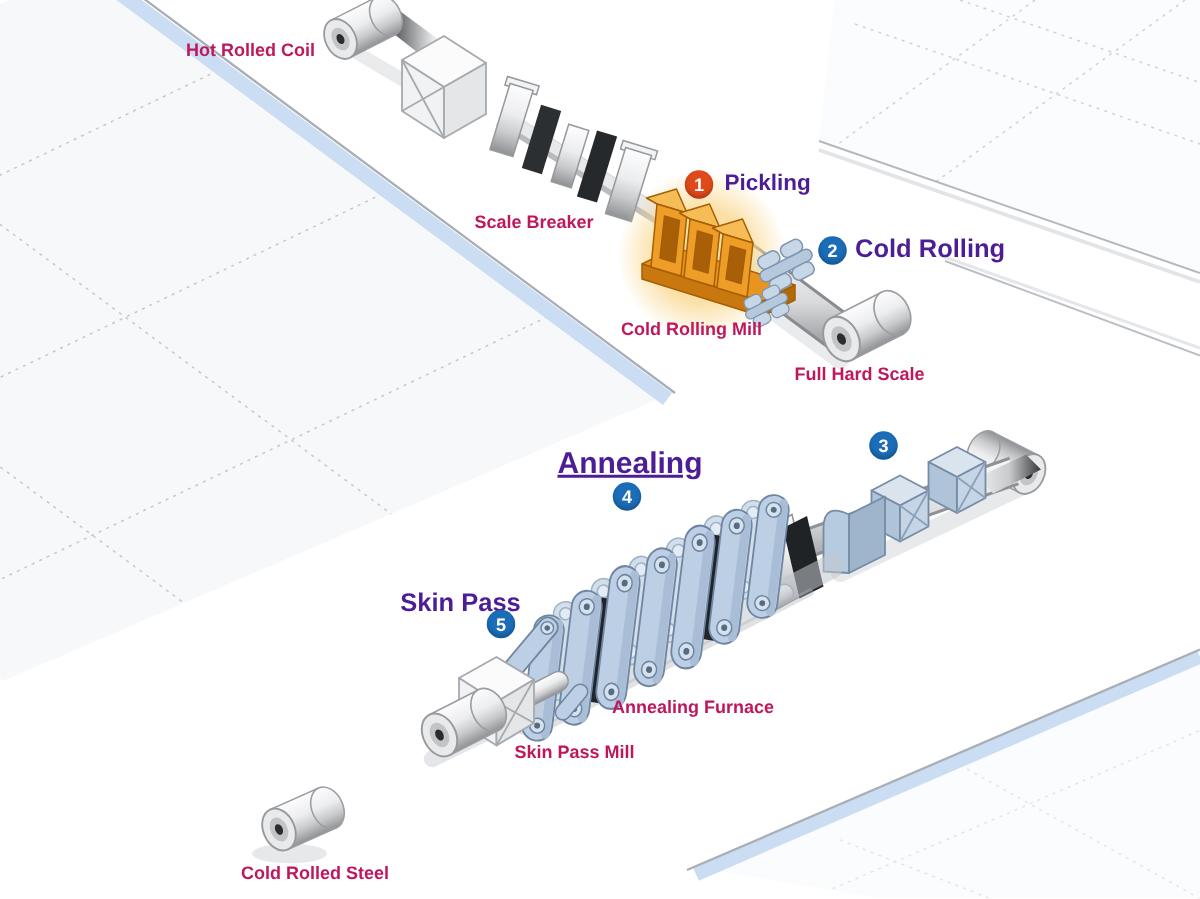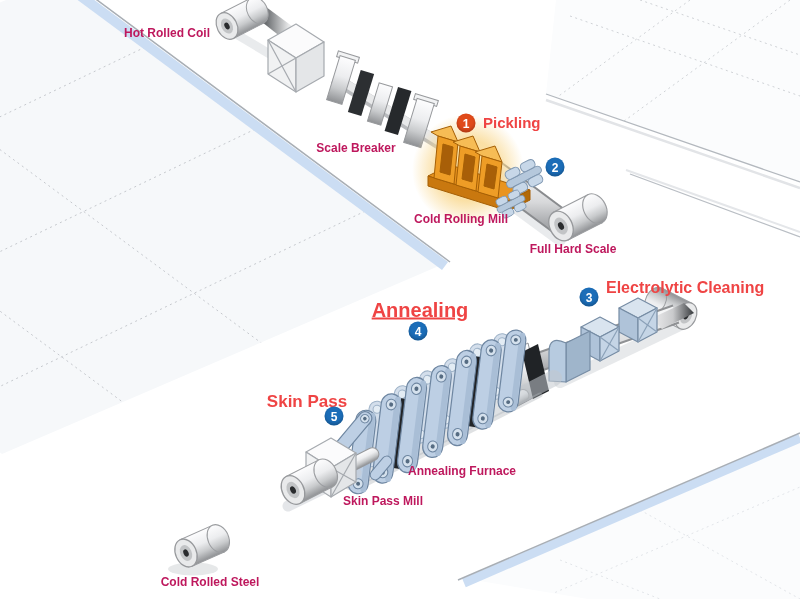--- a/index.html
+++ b/index.html
@@ -1,21 +1,21 @@
 <!DOCTYPE html>
 <html><head>
 <meta charset="utf-8">
 <style>
   html,body{margin:0;padding:0;background:#fff;}
   .stage{position:relative;width:800px;height:599px;overflow:hidden;background:#fff;
          font-family:"Liberation Sans",sans-serif;}
   .scene{position:absolute;left:0;top:0;}
   .eq-label{position:absolute;transform:translate(-50%,-50%);font-size:12px;font-weight:bold;
             color:#be185d;white-space:nowrap;}
-  .step-label{position:absolute;font-weight:bold;color:#ef4444;white-space:nowrap;}
+  .step-label{position:absolute;font-weight:bold;color:#4c1d95;white-space:nowrap;}
   .anchor-left{transform:translateY(-50%);}
   .anchor-center{transform:translate(-50%,-50%);}
   .badge{position:absolute;width:19px;height:19px;border-radius:50%;color:#fff;font-size:12px;
          font-weight:bold;display:flex;align-items:center;justify-content:center;
          transform:translate(-50%,-50%);box-shadow:inset 0 -2px 3px rgba(0,0,0,.22);}
   .badge.orange{background:#E04A1A;}
   .badge.blue{background:#1B6DB8;}
 </style>
 </head>
 <body>
@@ -293,23 +293,23 @@
 <div class="eq-label" style="left:461px;top:219px;text-align:center;">Cold Rolling Mill</div>
 <div class="eq-label" style="left:573px;top:249px;">Full Hard Scale</div>
 <div class="eq-label" style="left:462px;top:471px;">Annealing Furnace</div>
 <div class="eq-label" style="left:371px;top:501px;margin-left:12px;">Skin Pass Mill</div>
 <div class="eq-label" style="left:210px;top:582px;">Cold Rolled Steel</div>
 
 <div class="badge orange anchor-center" style="left:466px;top:123px;">1</div>
 <div class="step-label anchor-left" style="left:483px;top:122px;font-size:15px;">Pickling</div>
 
 <div class="badge blue anchor-center" style="left:555px;top:167px;">2</div>
+<div class="step-label anchor-left" style="left:570px;top:166px;font-size:17px;">Cold Rolling</div>
 
 <div class="badge blue anchor-center" style="left:589px;top:297px;">3</div>
-<div class="step-label anchor-left" style="left:606px;top:288px;font-size:16px;">Electrolytic Cleaning</div>
 
 <div class="step-label anchor-center" style="left:420px;top:310px;font-size:20px;text-decoration:underline;">Annealing</div>
 <div class="badge blue anchor-center" style="left:418px;top:331px;">4</div>
 
 <div class="step-label anchor-center" style="left:307px;top:402px;font-size:17px;">Skin Pass</div>
 <div class="badge blue anchor-center" style="left:334px;top:416px;">5</div>
 
 </div>
 
 </body></html>

